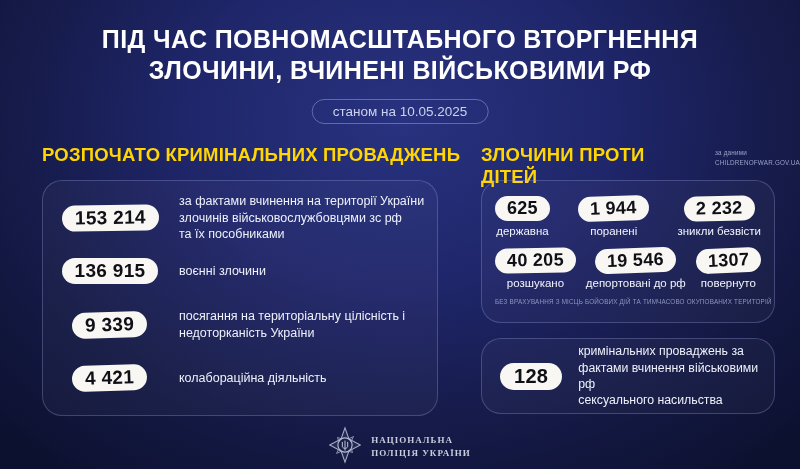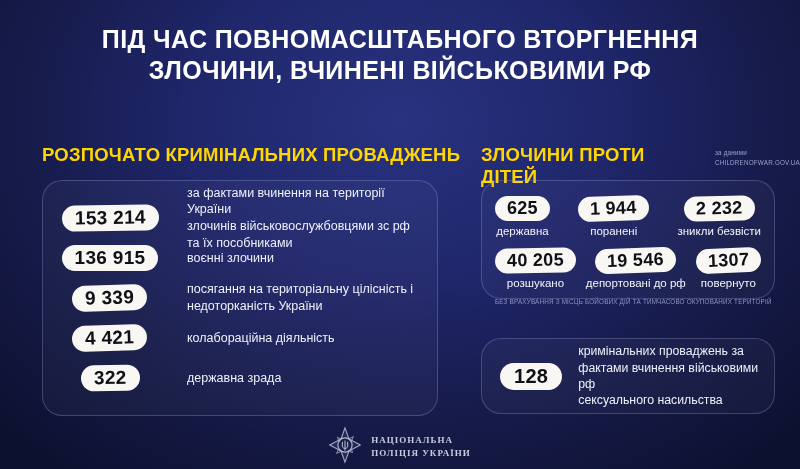--- a/index.html
+++ b/index.html
@@ -20,22 +20,22 @@
   .right-header-wrap .section-header{position:static;}
   .source-note{font-size:6.3px;color:#99a1c8;line-height:1.6;letter-spacing:.2px;padding-top:4px;white-space:nowrap;}
   .panel{position:absolute;background:rgba(255,255,255,.03);
     border:1px solid rgba(148,156,212,.33);border-radius:20px;box-sizing:border-box;}
   .left-panel{left:42px;top:180px;width:396px;height:236px;
     padding:17px 12px 17px 14px;display:flex;flex-direction:column;justify-content:space-between;}
   .stat-row{display:flex;align-items:center;height:40px;}
   .pill{background:#f8f7f3;color:#0f0f16;font-weight:700;border-radius:22px;
     padding:2px 13px;font-size:19px;white-space:nowrap;letter-spacing:.3px;display:inline-block;}
   .pill-col{width:106px;display:flex;justify-content:center;flex-shrink:0;}
-  .stat-label{margin-left:24px;font-size:12.5px;color:#eef1fb;line-height:1.34;white-space:pre-line;}
-  .right-panel{left:481px;top:180px;width:294px;height:119px;padding:15px 13px 12px;}
+  .stat-label{margin-left:16px;font-size:12.5px;color:#eef1fb;line-height:1.34;white-space:pre-line;}
+  .right-panel{left:481px;top:180px;width:294px;height:143px;padding:15px 13px 12px;}
   .kids-row{display:flex;justify-content:space-between;align-items:flex-start;}
   .kids-row.second{margin-top:11px;}
   .kid-stat{display:flex;flex-direction:column;align-items:center;}
   .kid-stat .pill{font-size:18px;padding:2px 12px;}
   .kid-label{margin-top:4px;font-size:11.5px;color:#f2f4fd;white-space:nowrap;}
   .footnote{margin-top:9px;font-size:6.3px;color:#8d96bf;letter-spacing:.2px;text-align:center;white-space:nowrap;}
   .sv-panel{left:481px;top:338px;width:294px;height:76px;display:flex;align-items:center;
     padding:0 14px 0 18px;gap:16px;}
   .sv-panel .pill{font-size:20px;padding:2px 14px;}
   .sv-label{font-size:12.3px;line-height:1.34;color:#eef1fb;white-space:pre-line;}
@@ -48,20 +48,21 @@
 </head>
 <body>
 
 <div class="canvas">
 
   <div class="title">
     <div>ПІД ЧАС ПОВНОМАСШТАБНОГО ВТОРГНЕННЯ</div>
     <div>ЗЛОЧИНИ, ВЧИНЕНІ ВІЙСЬКОВИМИ РФ</div>
   </div>
 
+  <div class="date-badge">станом на 10.05.2025</div>
 
   <div class="section-header left-header">РОЗПОЧАТО КРИМІНАЛЬНИХ ПРОВАДЖЕНЬ</div>
 
   <div class="right-header-wrap">
     <div class="section-header">ЗЛОЧИНИ ПРОТИ ДІТЕЙ</div>
     <div class="source-note">
       <div>за даними</div>
       <div>CHILDRENOFWAR.GOV.UA</div>
     </div>
   </div>
@@ -86,26 +87,20 @@
           <span class="pill tilt-a">9 339</span>
         </div>
       <div class="stat-label">посягання на територіальну цілісність і
 недоторканість України</div>
     </div>
     <div class="stat-row">
       <div class="pill-col">
           <span class="pill tilt-a">4 421</span>
         </div>
       <div class="stat-label">колабораційна діяльність</div>
-    </div>
-    <div class="stat-row">
-      <div class="pill-col">
-          <span class="pill tilt-b">322</span>
-        </div>
-      <div class="stat-label">державна зрада</div>
     </div>
   </div>
 
   <div class="panel right-panel">
     <div class="kids-row">
       <div class="kid-stat">
         <span class="pill">625</span>
         <span class="kid-label">державна</span>
       </div>
       <div class="kid-stat">

